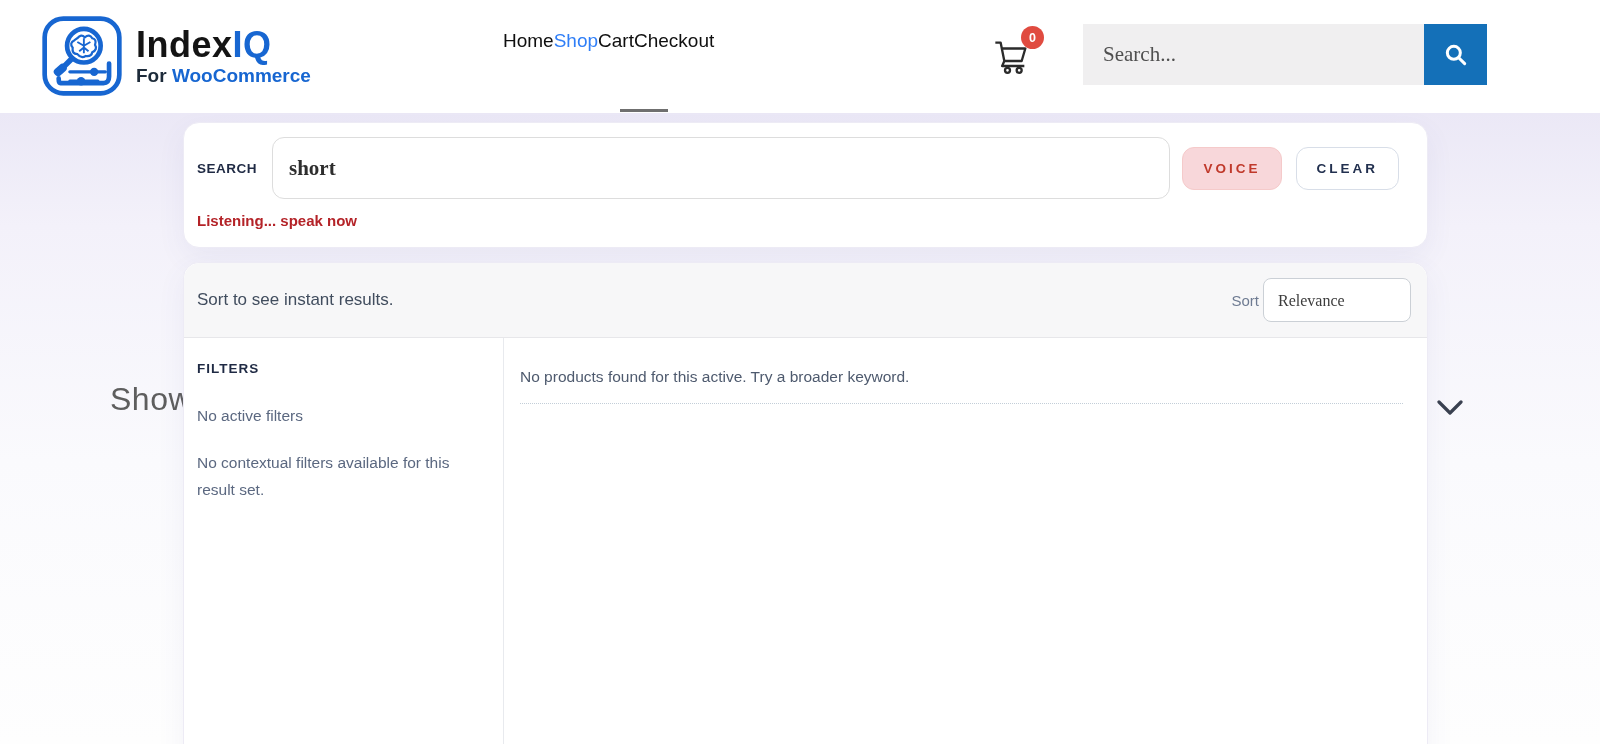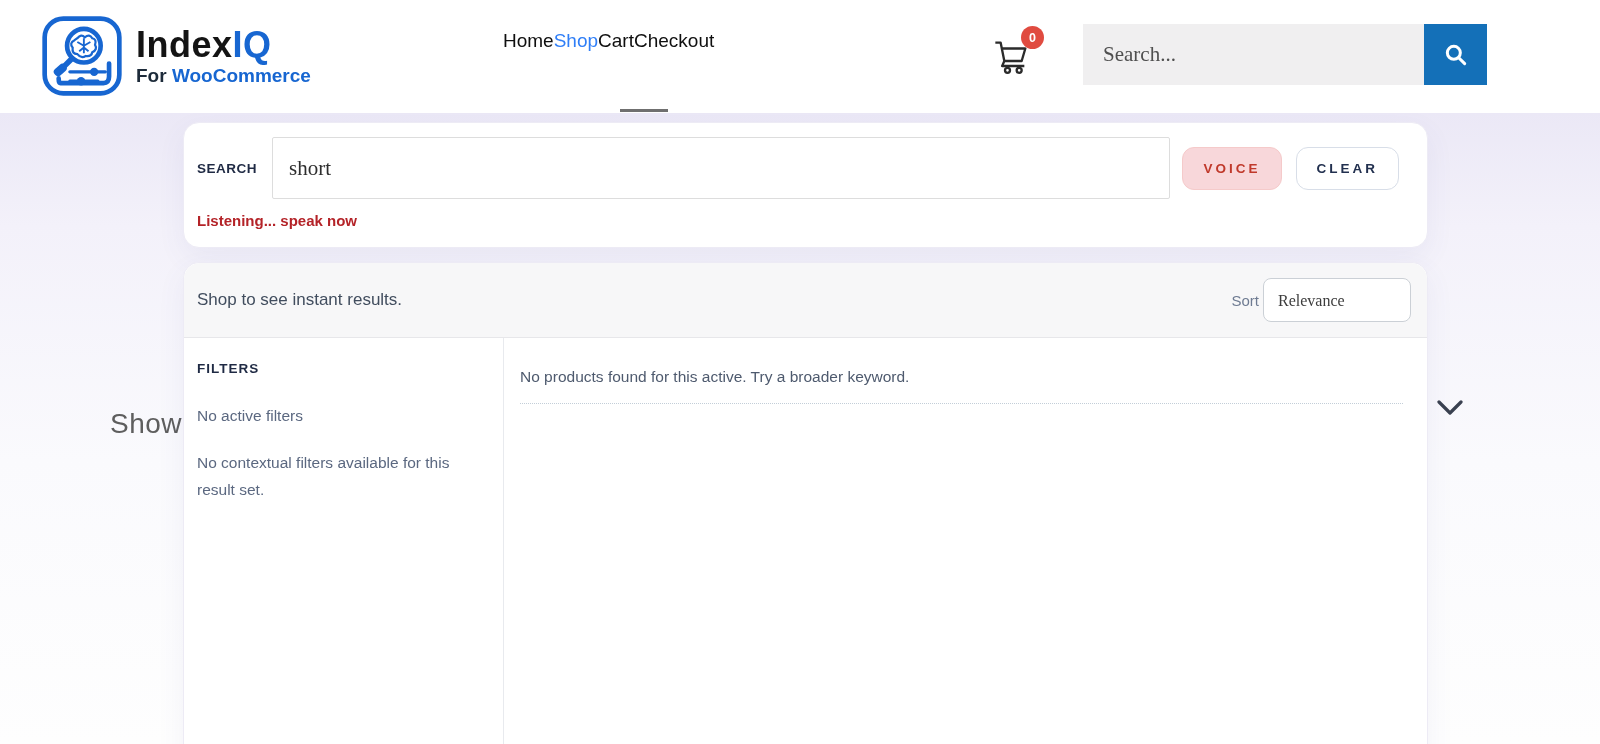--- a/index.html
+++ b/index.html
@@ -31,31 +31,31 @@
   .topsearch { position:absolute; left:1083px; top:24px; width:404px; height:61px; display:flex; }
   .topsearch input { flex:1; border:none; outline:none; background:#f0eff0; padding:0 20px;
                      font-family:"Liberation Serif", serif; font-size:21px; color:#333; }
   .topsearch input::placeholder { color:#4f4f4f; opacity:1; }
   .topsearch-btn { width:63px; height:61px; background:#1470b8; border:none; display:flex;
                    align-items:center; justify-content:center; cursor:pointer; }
 
   
   .body-bg { position:absolute; left:0; top:113px; width:1600px; height:631px;
              background:linear-gradient(180deg,#ebe8f6 0%, #f3f1fa 18%, #fafafd 55%, #fefefe 100%); }
-  .show-text { position:absolute; left:110px; top:295px; font-size:28px; color:#5e5e5e; letter-spacing:0.5px; }
+  .show-text { position:absolute; left:110px; top:268px; font-size:32px; color:#5e5e5e; letter-spacing:0.5px; }
   .bg-chevron { position:absolute; left:1437px; top:287px; width:26px; height:16px; cursor:pointer; }
 
   
   .card { position:absolute; background:#fff; border:1px solid #edebf5; border-radius:16px;
           box-shadow:0 10px 28px rgba(90,80,150,0.07); }
   .search-card { left:183px; top:9px; width:1245px; height:126px; padding:14px 28px 0 13px; }
   .search-row { display:flex; align-items:center; }
   .search-label { width:75px; font-size:13.5px; font-weight:bold; letter-spacing:0.5px; color:#1f2a44; flex:0 0 auto; }
-  .search-input { flex:1; height:62px; border:1px solid #ddd; border-radius:2px; padding:16px 16px;
-                  font-family:"Liberation Serif", serif; font-size:21px; color:#2e2e2e; outline:none; }
+  .search-input { flex:1; height:62px; border:1px solid #ddd; border-radius:12px; padding:16px 16px;
+                  font-family:"Liberation Serif", serif; font-size:21px; color:#2e2e2e; outline:none;font-weight:bold; }
   .btn { border-radius:12px; font-size:13.5px; font-weight:bold; letter-spacing:3px; padding:13px 20px;
          cursor:pointer; border:1px solid transparent; font-family:"Liberation Sans", sans-serif; }
   .btn-voice { background:#f8d7da; color:#c0392b; margin-left:12px; border-color:#f5caca; }
   .btn-clear { background:#ffffff; color:#22304f; margin-left:14px; border-color:#d8dee8; }
   .listening { margin-top:13px; font-size:15px; font-weight:bold; color:#b42328; }
 
   .results-card { left:183px; top:149px; width:1245px; height:600px; padding:0; overflow:hidden; }
   .results-head { height:75px; background:#f7f7f8; border-bottom:1px solid #e7e7ea;
                   border-radius:16px 16px 0 0; display:flex; align-items:center;
                   justify-content:space-between; padding:0 16px 0 13px; }
@@ -144,21 +144,21 @@
         <div class="search-label">SEARCH</div>
         <input class="search-input" type="text" value="short" style="">
         <button type="button" class="btn btn-voice">VOICE</button>
         <button type="button" class="btn btn-clear">CLEAR</button>
       </div>
       <div class="listening">Listening... speak now</div>
     </div>
 
     <div class="card results-card">
       <div class="results-head">
-        <div class="results-hint">Shop to see instant results.</div>
+        <div class="results-hint">Sort to see instant results.</div>
         <div class="sort-wrap">
           <span class="sort-label">Sort</span>
           <select class="sort-select">
             <option>Relevance</option>
           </select>
         </div>
       </div>
       <div class="results-body">
         <div class="filters-col">
           <div class="filters-title">FILTERS</div>

